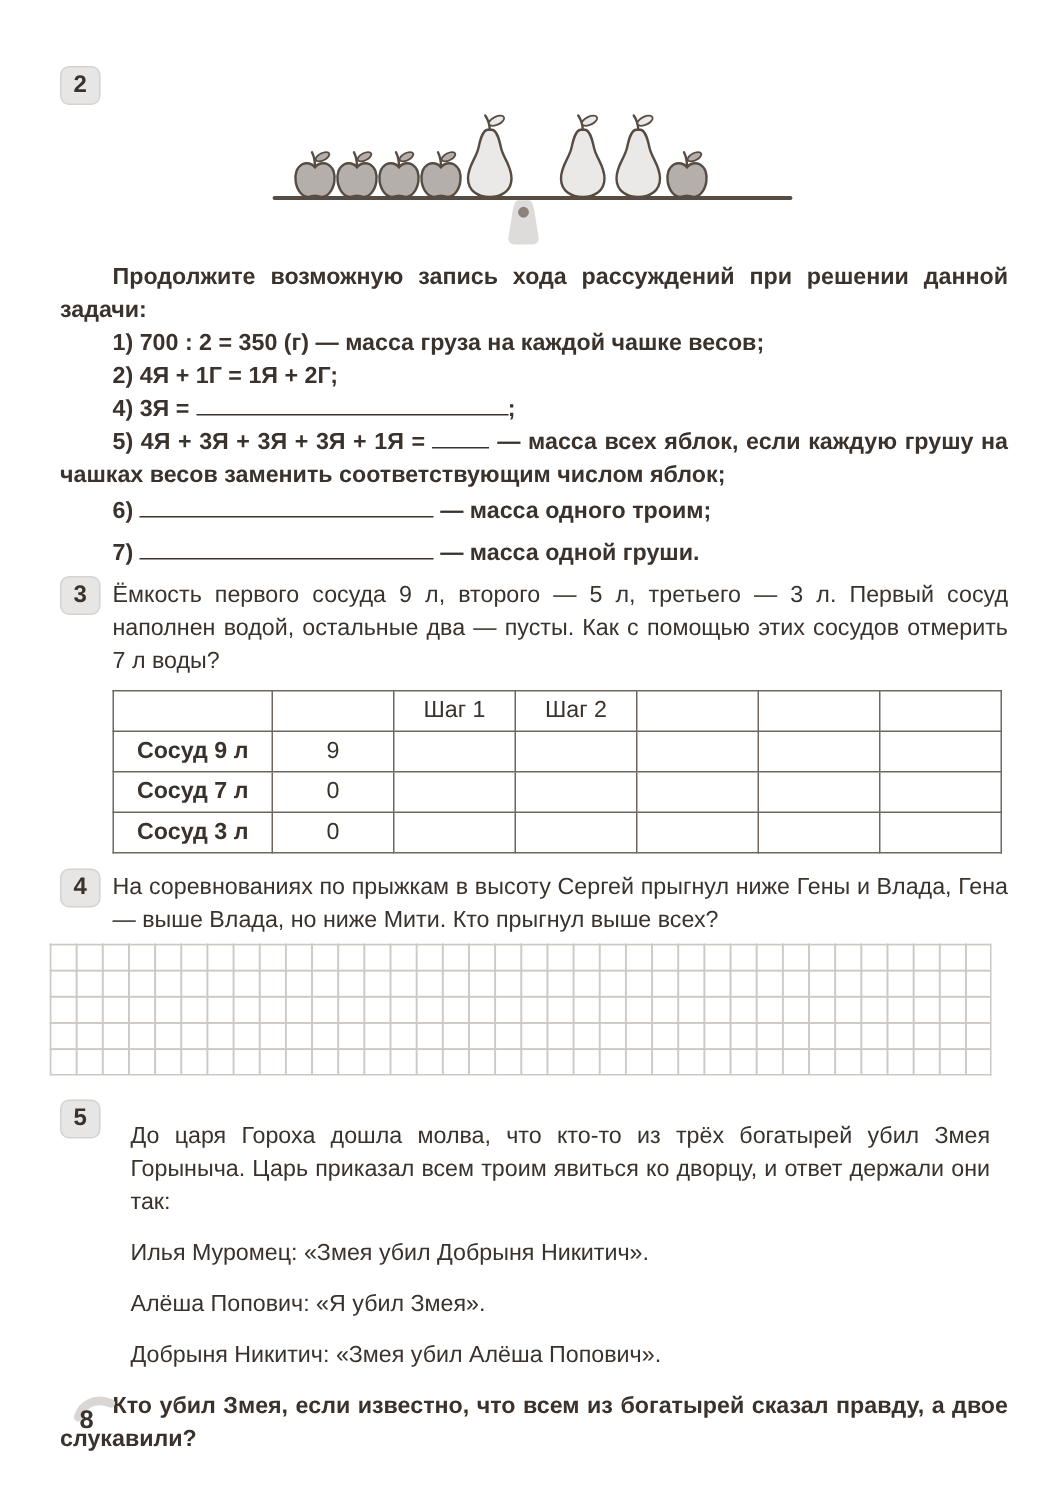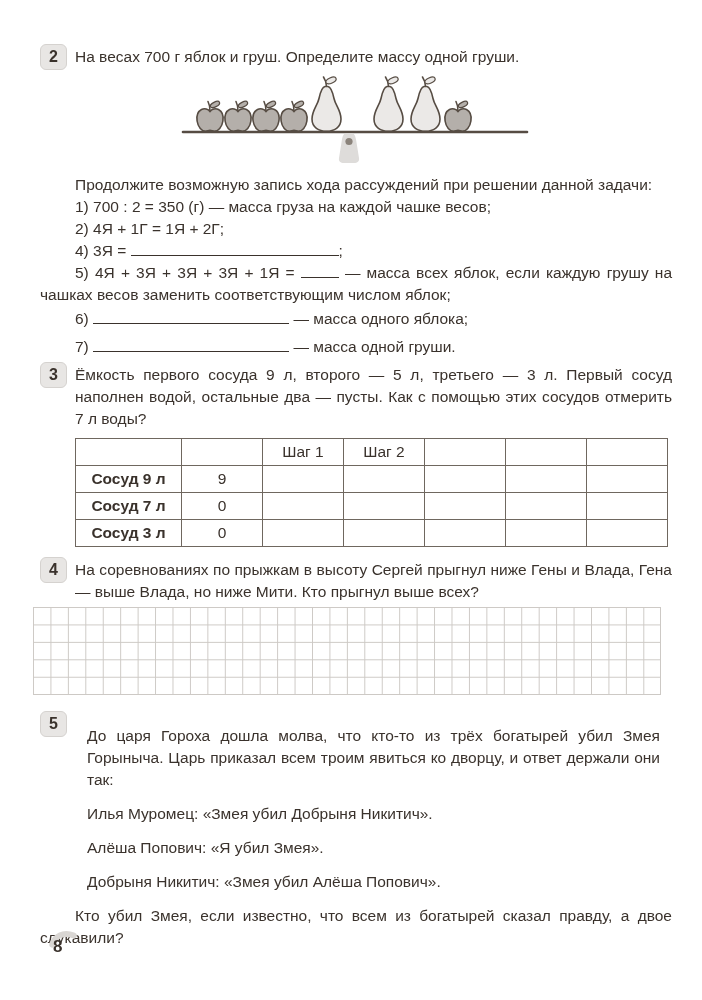--- a/index.html
+++ b/index.html
@@ -19,21 +19,21 @@
   .task-head{display:flex;align-items:flex-start;}
   .badge{
     flex:0 0 auto; width:27px; height:26px; margin-right:8px; margin-top:-2px;
     background:var(--badge_bg); border:1px solid var(--badge_border); border-radius:6px;
     box-sizing:border-box; display:flex; align-items:center; justify-content:center;
     font-weight:bold; font-size:16px; color:var(--text);
   }
   .statement{margin:0; text-align:justify;}
   .statement p{margin:12px; text-align:justify;}
   .para{margin:0; text-align:justify;}
-  .indent{text-indent:35px;}
+  .indent{text-indent:35px;font-weight:bold;}
   .blank{display:inline-block; border-bottom:1px solid var(--text); height:13px; vertical-align:baseline;}
   .blank-lg{width:208px;} .blank-md{width:196px;} .blank-sm{width:38px;}
   .gap2{margin-top:2px;} .gap6{margin-top:6px;} .gap8{margin-top:8px;padding-left:32px;}
   .gap12{margin-top:12px;} .gap18{margin-top:18px;}
 
   .scale-wrap{margin:4px 0; text-align:center;}
   .scale-wrap svg{display:block; margin:0 auto;}
   .beam{stroke:var(--fruit_outline); stroke-width:2.6; stroke-linecap:round;}
   .fulcrum{fill:var(--fulcrum_fill);}
   .fulcrum-dot{fill:var(--fulcrum_dot);}
@@ -67,21 +67,20 @@
   .page-num{position:absolute; left:13px; top:10px; font-weight:bold; font-size:17px; color:var(--text);}
 </style>
 </head>
 <body>
 
 <div class="page">
 
   <section class="task">
     <div class="task-head">
       <span class="badge">2</span>
-      <p class="statement">На весах 700 г яблок и груш. Определите массу одной груши.</p>
     </div>
 
     <div class="scale-wrap">
       <svg width="352" height="96" viewBox="0 0 352 96">
         <defs>
           <g id="apple-def">
             <path class="fruit-stem" d="M0,-21 C0,-25 -0.5,-27.5 -2,-30.5"></path>
             <ellipse class="apple-leaf" cx="5" cy="-27.5" rx="5" ry="2.4" transform="rotate(-27 5 -27.5)"></ellipse>
             <path class="apple-body" d="M0,-20.5 C-1.8,-23 -5.5,-24 -8.5,-22.5 C-12.3,-20.5 -13.6,-15.5 -12.9,-11 C-12,-4.8 -8.2,-0.7 -4.4,-0.7 C-2.8,-0.7 -1.4,-1.6 0,-1.6 C1.4,-1.6 2.8,-0.7 4.4,-0.7 C8.2,-0.7 12,-4.8 12.9,-11 C13.6,-15.5 12.3,-20.5 8.5,-22.5 C5.5,-24 1.8,-23 0,-20.5 Z"></path>
           </g>
@@ -106,21 +105,21 @@
         <circle class="fulcrum-dot" cx="169" cy="67.5" r="3.6"></circle>
       </svg>
     </div>
 
     <p class="para indent">Продолжите возможную запись хода рассуждений при решении данной задачи:</p>
 
     <p class="para indent"><span>1)</span> <span>700 : 2 = 350 (г) — масса груза на каждой чашке весов;</span></p>
     <p class="para indent"><span>2)</span> <span>4Я + 1Г = 1Я + 2Г;</span></p>
     <p class="para indent"><span>4)</span> <span>3Я =</span> <span class="blank blank-lg"></span><span>;</span></p>
     <p class="para indent"><span>5)</span> <span>4Я + 3Я + 3Я + 3Я + 1Я =</span> <span class="blank blank-sm"></span> <span>— масса всех яблок, если каждую грушу на чашках весов заменить соответствующим числом яблок;</span></p>
-    <p class="para indent gap2"><span>6)</span> <span class="blank blank-md"></span> <span>— масса одного яблока;</span></p>
+    <p class="para indent gap2"><span>6)</span> <span class="blank blank-md"></span> <span>— масса одного троим;</span></p>
     <p class="para indent gap6"><span>7)</span> <span class="blank blank-md"></span> <span>— масса одной груши.</span></p>
   </section>
 
   <section class="task gap6">
     <div class="task-head">
       <span class="badge">3</span>
       <p class="statement">Ёмкость первого сосуда 9 л, второго — 5 л, третьего — 3 л. Первый сосуд наполнен водой, остальные два — пусты. Как с помощью этих сосудов отмерить 7 л воды?</p>
     </div>
     <table class="vessels gap8" style="margin-top:8px">
       <colgroup>

